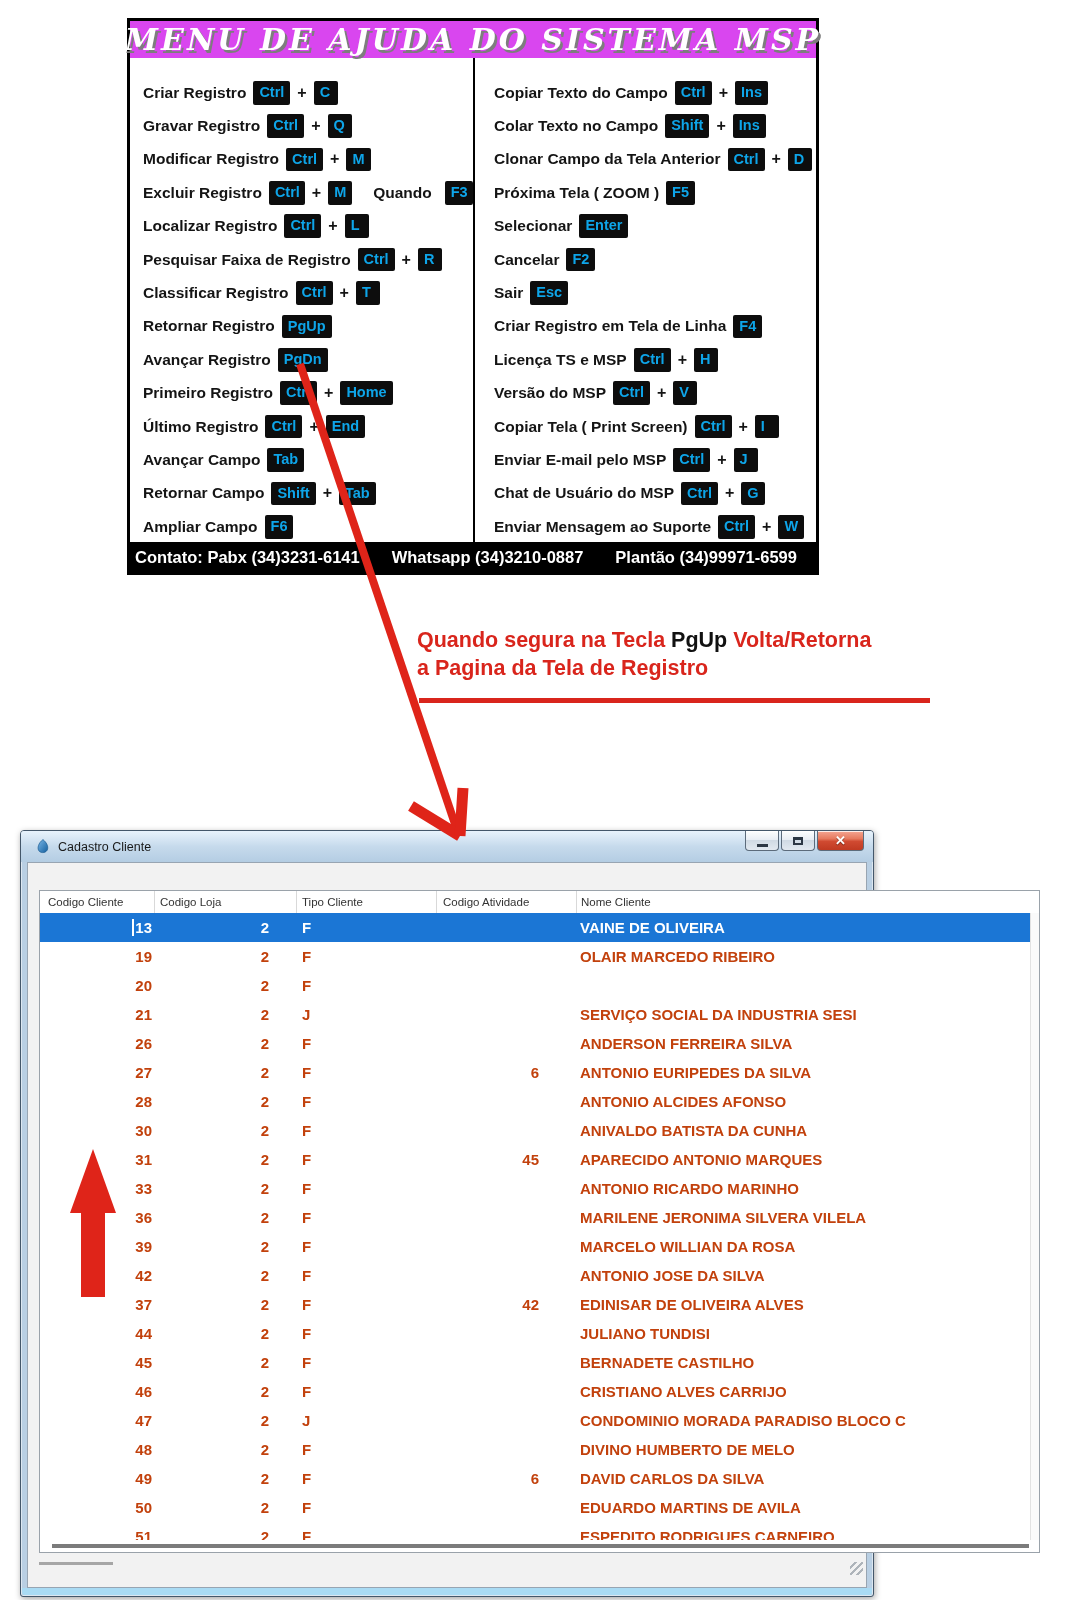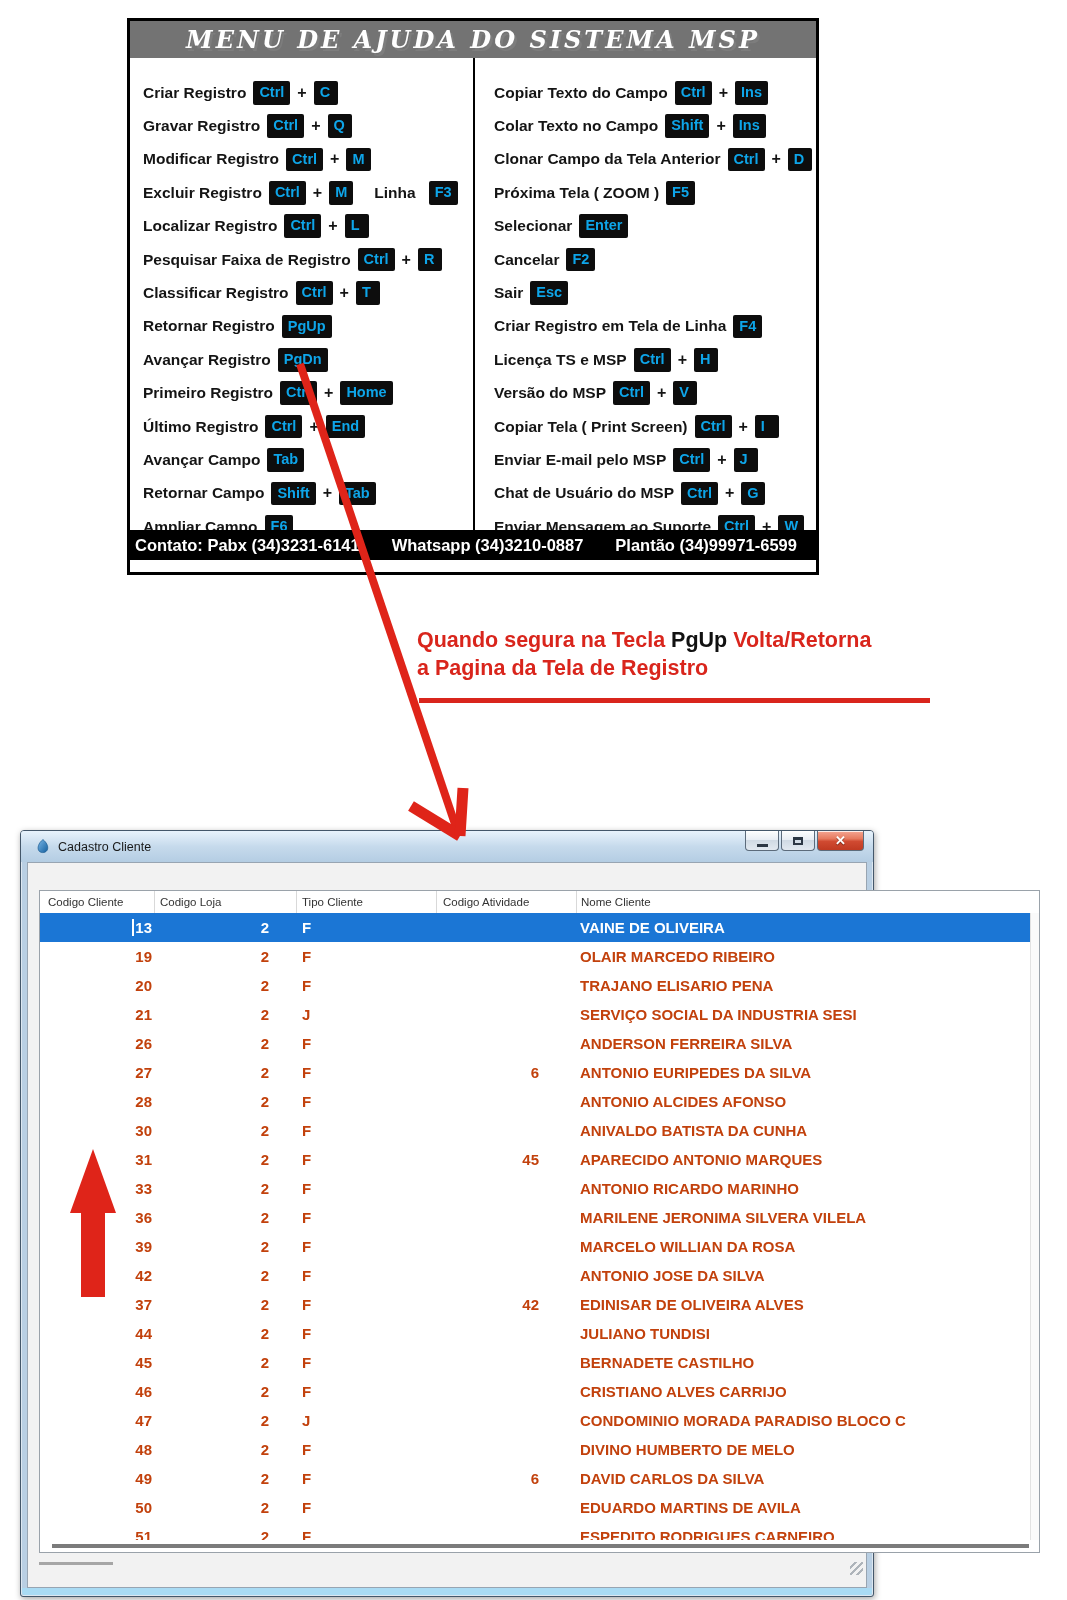--- a/index.html
+++ b/index.html
@@ -4,33 +4,33 @@
 <style>
   html,body{margin:0;padding:0;}
   body{
     width:1067px;height:1600px;position:relative;background:#ffffff;
     font-family:"Liberation Sans",sans-serif;overflow:hidden;
   }
 
   
   .help-panel{position:absolute;left:127px;top:18px;width:692px;height:557px;
     border:3px solid #000;box-sizing:border-box;background:#fff;}
-  .help-header{height:37px;background:#737373;color:#fff;display:flex;align-items:center;justify-content:center;
-    font-family:"DejaVu Serif",serif;font-style:italic;font-weight:bold;font-size:24px;letter-spacing:3px;
+  .help-header{height:37px;background:#d946ef;color:#fff;display:flex;align-items:center;justify-content:center;
+    font-family:"DejaVu Serif",serif;font-style:italic;font-weight:bold;font-size:30px;letter-spacing:3px;
     text-shadow:2.5px 2.5px 0 #7d7d7d;white-space:nowrap;}
   .help-body{position:absolute;top:37px;bottom:30px;left:0;right:0;display:flex;}
   .help-col{width:50%;box-sizing:border-box;padding:18px 0 0 13px;}
   .help-col.right{border-left:2px solid #000;padding-left:19px;}
   .menu-item{height:33.4px;display:flex;align-items:center;gap:7px;white-space:nowrap;}
   .mi-label{font-weight:bold;font-size:15.5px;color:#141414;}
   .kbd{background:#0d0d0d;color:#0ea5e9;font-weight:bold;font-size:14.5px;line-height:1.15;
     padding:3px 6px 4px;border-radius:2px;min-width:12px;text-align:left;display:inline-block;}
   .ktext{font-weight:bold;font-size:16px;color:#141414;}
   .ktext.gap{margin-left:14px;margin-right:6px;font-size:15.5px;}
-  .contact-bar{position:absolute;left:0;right:0;bottom:12px;height:30px;background:#000;color:#fff;
+  .contact-bar{position:absolute;left:0;right:0;bottom:0;height:30px;background:#000;color:#fff;
     display:flex;align-items:center;gap:32px;padding-left:5px;font-weight:bold;font-size:16.5px;white-space:nowrap;margin-top:20px;}
 
   
   .annotation{position:absolute;left:417px;top:626px;font-weight:bold;font-size:21.5px;line-height:28px;
     color:#d9251c;white-space:nowrap;}
   .annotation .seg-black{color:#111;}
   .annotation-underline{position:absolute;left:419px;top:698px;width:511px;height:5px;background:#d9251c;}
 
   
   .overlay{position:absolute;left:0;top:0;width:1067px;height:1600px;pointer-events:none;z-index:99;}
@@ -105,21 +105,21 @@
           <span class="mi-label">Modificar Registro</span>
           <span class="kbd">Ctrl</span>
           <span class="ktext">+</span>
           <span class="kbd">M</span>
         </div>
         <div class="menu-item">
           <span class="mi-label">Excluir Registro</span>
           <span class="kbd">Ctrl</span>
           <span class="ktext">+</span>
           <span class="kbd">M</span>
-          <span class="ktext gap">Linha</span>
+          <span class="ktext gap">Quando</span>
           <span class="kbd">F3</span>
         </div>
         <div class="menu-item">
           <span class="mi-label">Localizar Registro</span>
           <span class="kbd">Ctrl</span>
           <span class="ktext">+</span>
           <span class="kbd">L</span>
         </div>
         <div class="menu-item">
           <span class="mi-label">Pesquisar Faixa de Registro</span>
@@ -304,21 +304,20 @@
             <div class="c c2">2</div>
             <div class="c c3">F</div>
             <div class="c c4"></div>
             <div class="c c5">OLAIR MARCEDO RIBEIRO</div>
           </div>
           <div class="trow">
             <div class="c c1">20</div>
             <div class="c c2">2</div>
             <div class="c c3">F</div>
             <div class="c c4"></div>
-            <div class="c c5">TRAJANO ELISARIO PENA</div>
           </div>
           <div class="trow">
             <div class="c c1">21</div>
             <div class="c c2">2</div>
             <div class="c c3">J</div>
             <div class="c c4"></div>
             <div class="c c5">SERVIÇO SOCIAL DA INDUSTRIA SESI</div>
           </div>
           <div class="trow">
             <div class="c c1">26</div>

